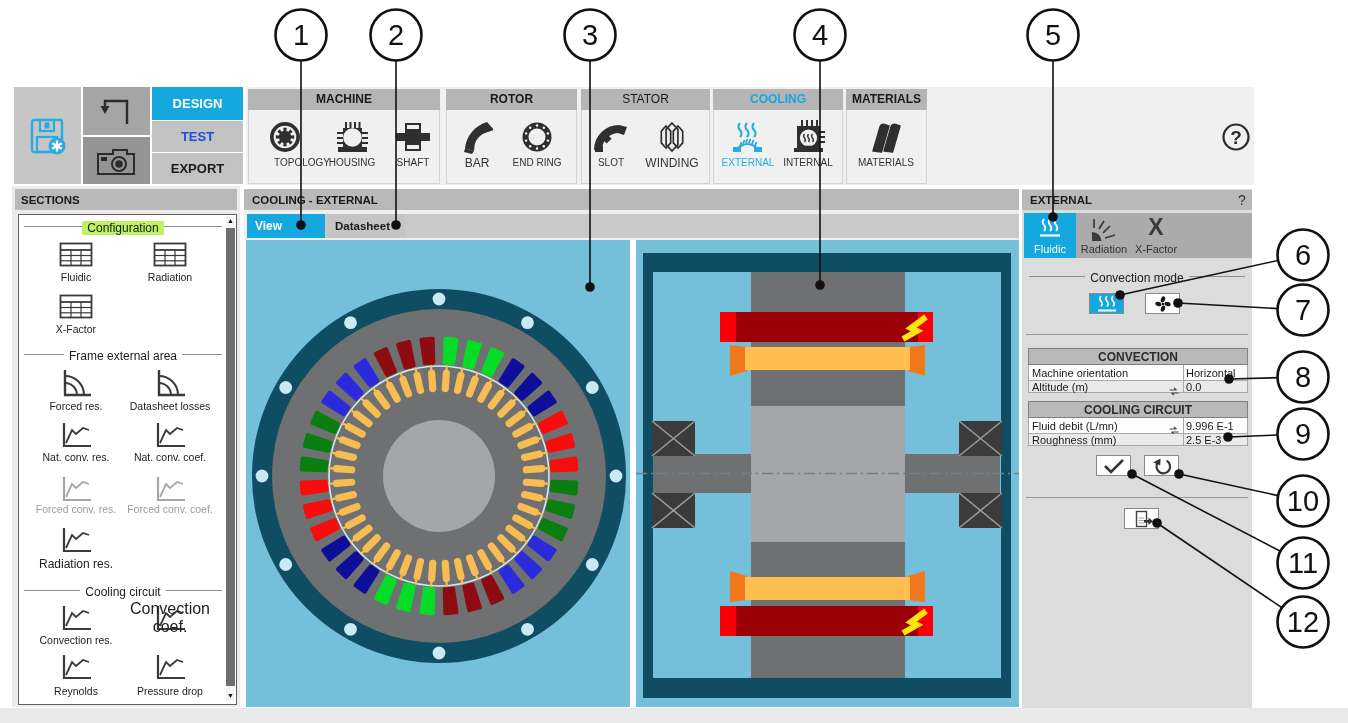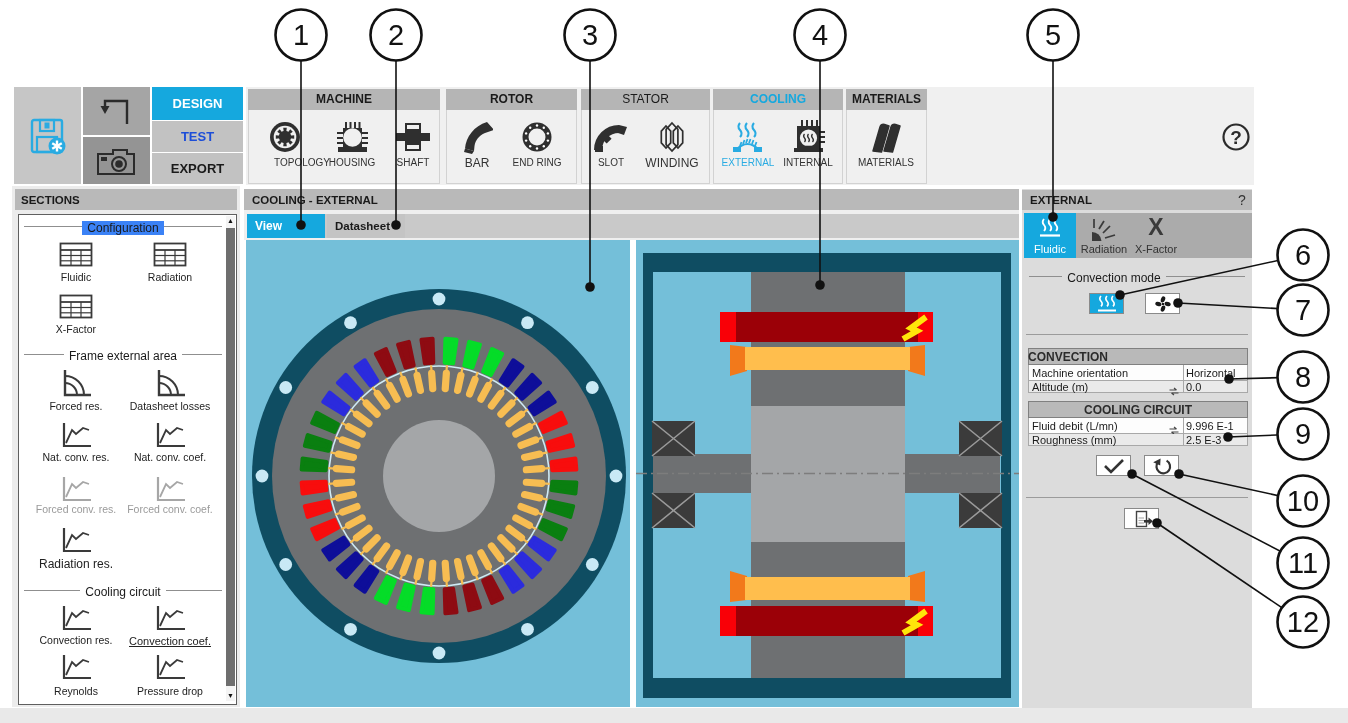--- a/index.html
+++ b/index.html
@@ -163,21 +163,21 @@
     </svg></div>
 <div style="position:absolute;left:12px;top:186px;width:228px;height:521px;background:#ececec;"></div>
 <div style="position:absolute;left:15px;top:189px;width:222px;height:21px;background:#b9b9b9;"></div>
 <div style="position:absolute;left:21px;top:194px;width:200px;font-size:11.5px;color:#1a1a1a;font-weight:bold;text-align:left;line-height:1.1;">SECTIONS</div>
 <div style="position:absolute;left:18px;top:214px;width:217px;height:489px;background:#fff;border:1px solid #5f5f5f;"></div>
 <div style="position:absolute;left:226px;top:216px;width:9px;height:485px;background:#f4f4f4;"></div>
 <div style="position:absolute;left:226px;top:216px;width:9px;height:10px;background:#f4f4f4;color:#111;font-size:7px;text-align:center;line-height:10px;">▲</div>
 <div style="position:absolute;left:226px;top:691px;width:9px;height:10px;background:#f4f4f4;color:#111;font-size:7px;text-align:center;line-height:10px;">▼</div>
 <div style="position:absolute;left:226px;top:228px;width:9px;height:458px;background:#6e6e6e;"></div>
 <div style="position:absolute;left:24px;top:226px;width:198px;height:1px;border-top:1px solid #8f8f8f;margin-top:0;"></div>
-<div style="position:absolute;left:24px;top:218px;width:198px;text-align:center;"><span style="background:#3b82f6;padding:0 5px;font-size:12px;color:#1a1a1a;margin-top:12px;">Configuration</span></div>
+<div style="position:absolute;left:24px;top:218px;width:198px;text-align:center;"><span style="background:#bef264;padding:0 5px;font-size:12px;color:#1a1a1a;margin-top:12px;">Configuration</span></div>
 <div style="position:absolute;left:59px;top:242px;width:34px;height:26px;"><svg width="34" height="26" viewBox="0 0 34 26" style="">
       <rect x="1.5" y="1.5" width="31" height="22" fill="none" stroke="#3a3a3a" stroke-width="1.8"></rect>
       <line x1="1.5" y1="8" x2="32.5" y2="8" stroke="#3a3a3a" stroke-width="1.8"></line>
       <line x1="1.5" y1="13.5" x2="32.5" y2="13.5" stroke="#3a3a3a" stroke-width="1.2"></line>
       <line x1="1.5" y1="18.8" x2="32.5" y2="18.8" stroke="#3a3a3a" stroke-width="1.2"></line>
       <line x1="12" y1="8" x2="12" y2="23.5" stroke="#3a3a3a" stroke-width="1.2"></line>
       <line x1="22" y1="8" x2="22" y2="23.5" stroke="#3a3a3a" stroke-width="1.2"></line>
     </svg></div>
 <div style="position:absolute;left:153px;top:242px;width:34px;height:26px;"><svg width="34" height="26" viewBox="0 0 34 26" style="">
       <rect x="1.5" y="1.5" width="31" height="22" fill="none" stroke="#3a3a3a" stroke-width="1.8"></rect>
@@ -241,21 +241,21 @@
 <div style="position:absolute;left:24px;top:582px;width:198px;text-align:center;"><span style="background:#fff;padding:0 5px;font-size:12px;color:#1a1a1a;">Cooling circuit</span></div>
 <div style="position:absolute;left:60px;top:603px;width:32px;height:28px;"><svg width="32" height="28" viewBox="0 0 32 28" style="">
       <path d="M4 3 V26 H31" fill="none" stroke="#3a3a3a" stroke-width="2.2"></path>
       <path d="M6 23 L12 10 L16 14 L23 8 L29 10" fill="none" stroke="#3a3a3a" stroke-width="1.8"></path>
     </svg></div>
 <div style="position:absolute;left:154px;top:603px;width:32px;height:28px;"><svg width="32" height="28" viewBox="0 0 32 28" style="">
       <path d="M4 3 V26 H31" fill="none" stroke="#3a3a3a" stroke-width="2.2"></path>
       <path d="M6 23 L12 10 L16 14 L23 8 L29 10" fill="none" stroke="#3a3a3a" stroke-width="1.8"></path>
     </svg></div>
 <div style="position:absolute;left:31px;top:635px;width:90px;font-size:10.5px;color:#222;text-align:center;line-height:1.1;">Convection res.</div>
-<div style="position:absolute;left:125px;top:635px;width:90px;font-size:11px;color:#222;text-align:center;line-height:1.1;text-decoration:underline;">Convection coef.</div>
+<div style="position:absolute;left:125px;top:600px;width:90px;font-size:16px;color:#222;text-align:center;line-height:1.1;">Convection coef.</div>
 <div style="position:absolute;left:60px;top:652px;width:32px;height:28px;"><svg width="32" height="28" viewBox="0 0 32 28" style="">
       <path d="M4 3 V26 H31" fill="none" stroke="#3a3a3a" stroke-width="2.2"></path>
       <path d="M6 23 L12 10 L16 14 L23 8 L29 10" fill="none" stroke="#3a3a3a" stroke-width="1.8"></path>
     </svg></div>
 <div style="position:absolute;left:154px;top:652px;width:32px;height:28px;"><svg width="32" height="28" viewBox="0 0 32 28" style="">
       <path d="M4 3 V26 H31" fill="none" stroke="#3a3a3a" stroke-width="2.2"></path>
       <path d="M6 23 L12 10 L16 14 L23 8 L29 10" fill="none" stroke="#3a3a3a" stroke-width="1.8"></path>
     </svg></div>
 <div style="position:absolute;left:31px;top:686px;width:90px;font-size:10.5px;color:#222;text-align:center;line-height:1.1;">Reynolds</div>
 <div style="position:absolute;left:125px;top:686px;width:90px;font-size:10.5px;color:#222;text-align:center;line-height:1.1;">Pressure drop</div>
@@ -543,41 +543,41 @@
         <line x1="5" y1="10" x2="5" y2="1"></line>
         <line x1="10" y1="11" x2="15" y2="3"></line>
         <line x1="14" y1="15" x2="21" y2="8"></line>
         <line x1="16" y1="20" x2="26" y2="17"></line>
       </g>
     </svg></div>
 <div style="position:absolute;left:1076px;top:243px;width:56px;font-size:11px;color:#333;text-align:center;line-height:1.1;">Radiation</div>
 <div style="position:absolute;left:1130px;top:215px;width:52px;font-size:23px;color:#3a3a3a;font-weight:bold;text-align:center;line-height:1.1;">X</div>
 <div style="position:absolute;left:1130px;top:243px;width:52px;font-size:11px;color:#333;text-align:center;line-height:1.1;">X-Factor</div>
 <div style="position:absolute;left:1029px;top:276px;width:216px;height:1px;border-top:1px solid #8f8f8f;"></div>
-<div style="position:absolute;left:1006px;top:268px;width:216px;text-align:center;"><span style="background:#dcdcdc;padding:0 5px;font-size:12px;color:#1a1a1a;">Convection mode</span></div>
+<div style="position:absolute;left:1029px;top:268px;width:216px;text-align:center;"><span style="background:#dcdcdc;padding:0 5px;font-size:12px;color:#1a1a1a;">Convection mode</span></div>
 <div style="position:absolute;left:1089px;top:293px;width:35px;height:21px;background:#15a8de;border:1px solid #8a8a8a;box-sizing:border-box;text-align:center;"><div style="margin-top:1px;display:inline-block"><svg width="26" height="18" viewBox="0 0 26 18" style="">
         <g stroke="#fff" stroke-width="1.6" fill="none">
           <path d="M7 1 q-2.4 2.6 0 5.2 t0 5.2"></path>
           <path d="M13 1 q-2.4 2.6 0 5.2 t0 5.2"></path>
           <path d="M19 1 q-2.4 2.6 0 5.2 t0 5.2"></path>
           <line x1="4" y1="15.5" x2="22" y2="15.5" stroke-width="2"></line>
         </g>
       </svg></div></div>
 <div style="position:absolute;left:1145px;top:293px;width:35px;height:21px;background:#fff;border:1px solid #8a8a8a;box-sizing:border-box;text-align:center;"><div style="margin-top:1px;display:inline-block"><svg width="18" height="18" viewBox="0 0 18 18" style="">
         <g fill="#1a1a1a">
           <ellipse cx="9" cy="4.4" rx="2.1" ry="3.2" transform="rotate(20 9 4.4)"></ellipse>
           <ellipse cx="13.6" cy="9" rx="3.2" ry="2.1" transform="rotate(20 13.6 9)"></ellipse>
           <ellipse cx="9" cy="13.6" rx="2.1" ry="3.2" transform="rotate(20 9 13.6)"></ellipse>
           <ellipse cx="4.4" cy="9" rx="3.2" ry="2.1" transform="rotate(20 4.4 9)"></ellipse>
           <rect x="8" y="8" width="2" height="2"></rect>
         </g>
       </svg></div></div>
 <div style="position:absolute;left:1026px;top:334px;width:222px;height:1px;border-top:1px solid #9b9b9b;"></div>
 <div style="position:absolute;left:1028px;top:348px;width:220px;height:17px;background:#b9b9b9;border:1px solid #808080;box-sizing:border-box;"></div>
-<div style="position:absolute;left:1028px;top:350.5px;width:220px;font-size:12px;color:#2b2b2b;font-weight:bold;text-align:left;line-height:1.1;">CONVECTION</div>
+<div style="position:absolute;left:1028px;top:350.5px;width:220px;font-size:12px;color:#2b2b2b;font-weight:bold;text-align:center;line-height:1.1;">CONVECTION</div>
 <div style="position:absolute;left:1028px;top:365px;width:220px;height:16px;background:#fdfdfd;border:1px solid #a8a8a8;border-top:none;box-sizing:border-box;"></div>
 <div style="position:absolute;left:1032px;top:365px;width:130px;height:16px;font-size:11px;line-height:16px;color:#1a1a1a;">Machine orientation</div>
 <div style="position:absolute;left:1183px;top:365px;width:1px;height:16px;background:#a8a8a8;"></div>
 <div style="position:absolute;left:1186px;top:365px;width:60px;height:16px;font-size:11px;line-height:16px;color:#1a1a1a;">Horizontal</div>
 <div style="position:absolute;left:1028px;top:381px;width:220px;height:12px;background:#eaeaea;border:1px solid #a8a8a8;border-top:none;box-sizing:border-box;"></div>
 <div style="position:absolute;left:1032px;top:381px;width:130px;height:12px;font-size:11px;line-height:12px;color:#1a1a1a;">Altitude (m)</div>
 <div style="position:absolute;left:1168px;top:382px;width:12px;height:9px;"><svg width="12" height="9" viewBox="0 0 12 9" style="">
       <g stroke="#444" stroke-width="1.2" fill="none">
         <path d="M1.5 3 h7 M8.5 3 l-2.5 -2 M10.5 6 h-7 M3.5 6 l2.5 2"></path>
       </g>

